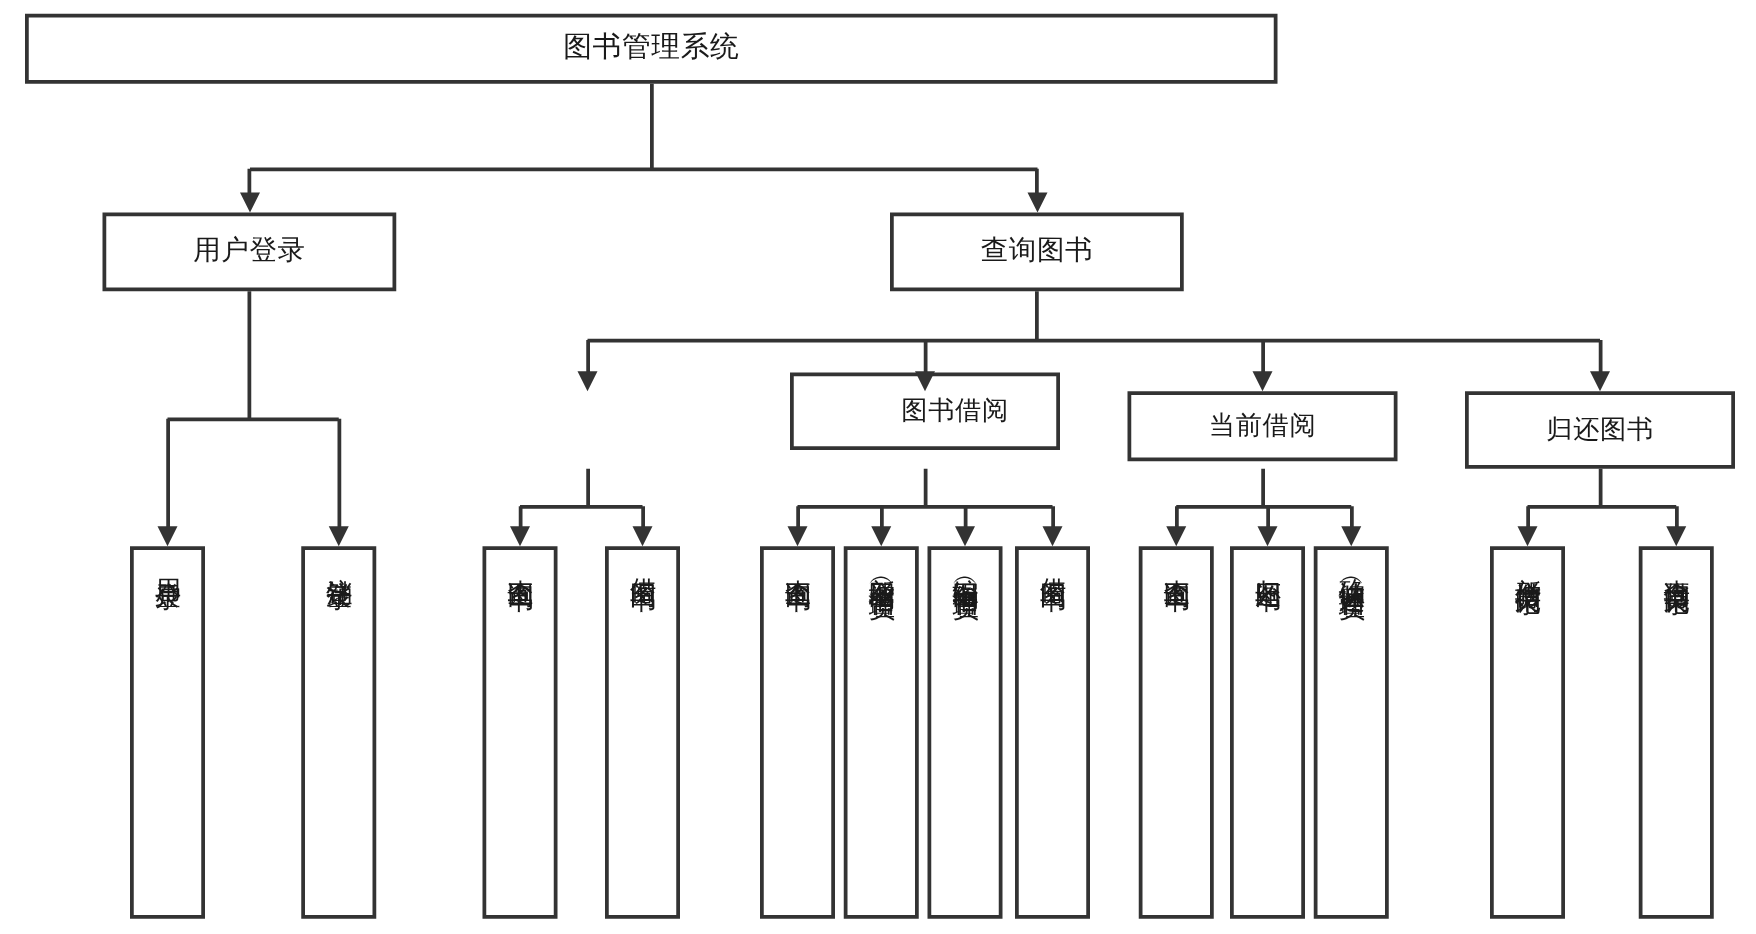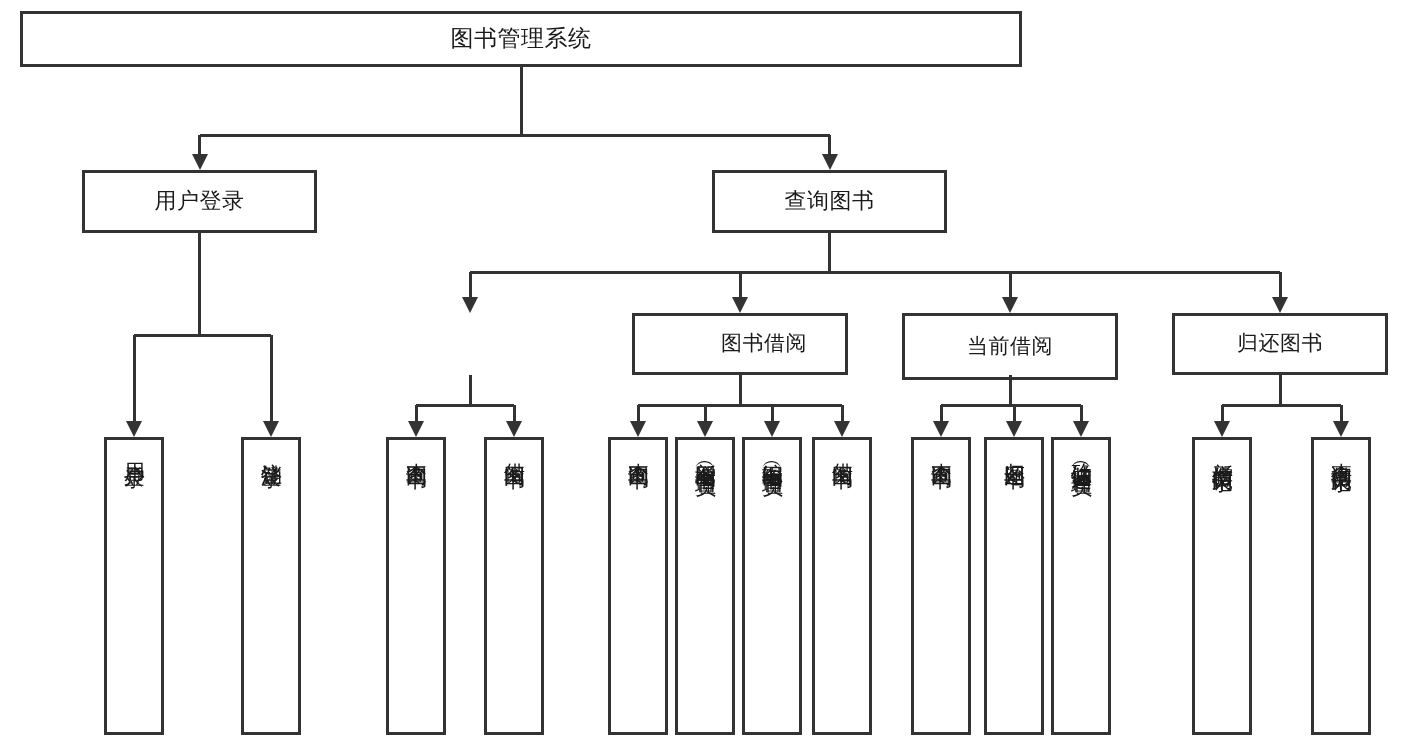--- a/index.html
+++ b/index.html
@@ -82,24 +82,24 @@
 <div id="canvas">
     <div class="node root" style="left: 20px; top: 11px; width: 1002px; height: 56px;">
       <span class="label">图书管理系统</span>
     </div>
     <div class="node level1" style="left: 82px; top: 170px; width: 235px; height: 63px;">
       <span class="label">用户登录</span>
     </div>
     <div class="node level1" style="left: 712px; top: 170px; width: 235px; height: 63px;">
       <span class="label">查询图书</span>
     </div>
-    <div class="node level2" style="left: 632px; top: 313px; width: 216px; height: 62px; padding-left: 48px;">
+    <div class="node level2" style="left: 632px; top: 298px; width: 216px; height: 62px; padding-left: 48px;">
       <span class="label">图书借阅</span>
     </div>
-    <div class="node level2" style="left: 902px; top: 313px; width: 216px; height: 67px;">
+    <div class="node level2" style="left: 902px; top: 313px; width: 216px; height: 56px;">
       <span class="label">当前借阅</span>
     </div>
     <div class="node level2" style="left: 1172px; top: 313px; width: 216px; height: 62px;">
       <span class="label">归还图书</span>
     </div>
     <div class="node leaf-node leaf" style="left: 104px; top: 437px; width: 60px; height: 298px;">
       <span class="label">用户登录</span>
     </div>
     <div class="node leaf-node leaf" style="left: 241px; top: 437px; width: 60px; height: 298px;">
       <span class="label">注销登录</span>

